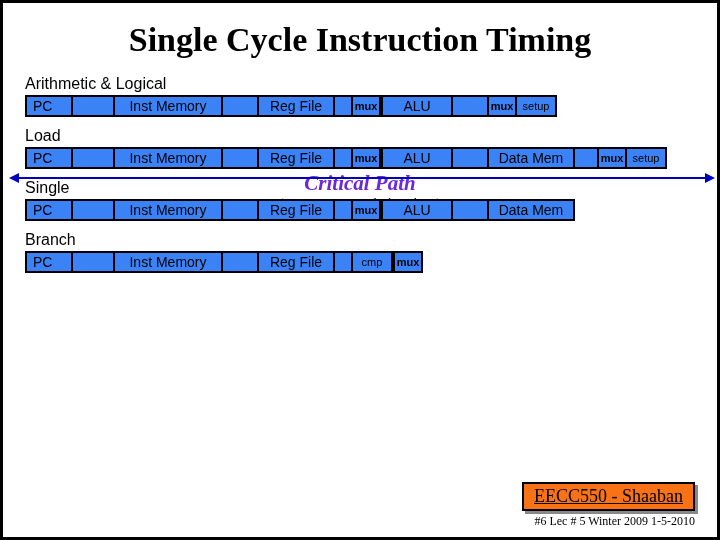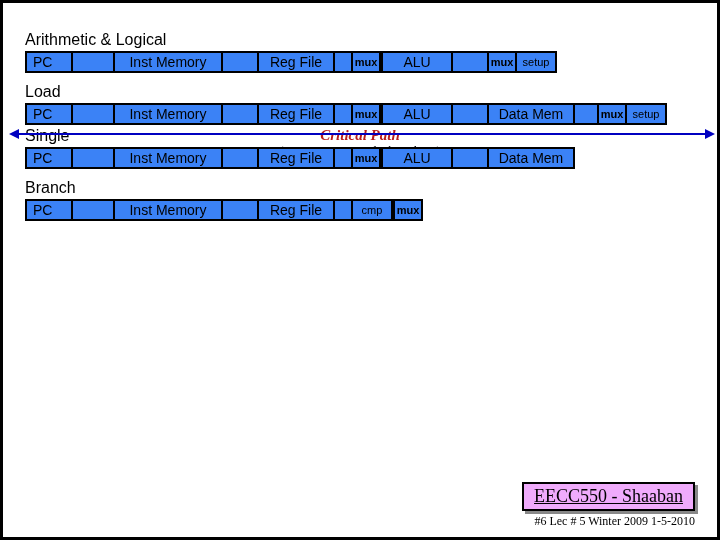--- a/index.html
+++ b/index.html
@@ -48,22 +48,22 @@
   .box.alu { width: 72px; }
   .box.gap4 { width: 34px; border-top: 2px solid #000; border-bottom: 2px solid #000; border-left: none; border-right: none; }
   .box.dmem { width: 88px; }
   .box.setup { width: 40px; border-left: none; }
   .box.gap5 { width: 22px; border-top: 2px solid #000; border-bottom: 2px solid #000; border-left: none; border-right: none; }
   .box.cmp { width: 42px; }
   .critpath-label {
     font-family: "Times New Roman", serif;
     font-style: italic;
     font-weight: bold;
-    font-size: 15px;
-    color: #b91c1c;
+    font-size: 21px;
+    color: #6d28d9;
     text-align: center;
     margin-top: 2px;
   }
   .critpath-desc {
     font-family: "Times New Roman", serif;
     font-size: 12px;
     text-align: center;
     margin-bottom: 2px;
   }
   .arrow-line {
@@ -97,38 +97,39 @@
   }
   .footer {
     position: absolute;
     right: 22px;
     bottom: 26px;
     border: 2px solid #000;
     box-shadow: 3px 3px 0 #888;
     padding: 2px 10px;
     font-family: "Times New Roman", serif;
     font-size: 18px;
-    background: #f0abfc;
+    background: #f97316;
   }
   .footer .u { text-decoration: underline; }
   .subfooter {
     position: absolute;
     right: 22px;
     bottom: 8px;
     font-family: "Times New Roman", serif;
     font-size: 12px;
   }
   .midblock { margin-left: 0; }
   .centerwrap { text-align: center; width: 430px; margin-left: 120px; }
 </style>
 </head>
 <body>
 
 <div class="slide">
 
+  <div class="title">Single Cycle Instruction Timing</div>
 
   <div class="section-label">Arithmetic &amp; Logical</div>
   <div class="row">
     <div class="box pc">PC</div>
     <div class="box gap1"></div>
     <div class="box imem">Inst Memory</div>
     <div class="box gap2"></div>
     <div class="box regfile">Reg File</div>
     <div class="box gap3"></div>
     <div class="box mux small">mux</div>

